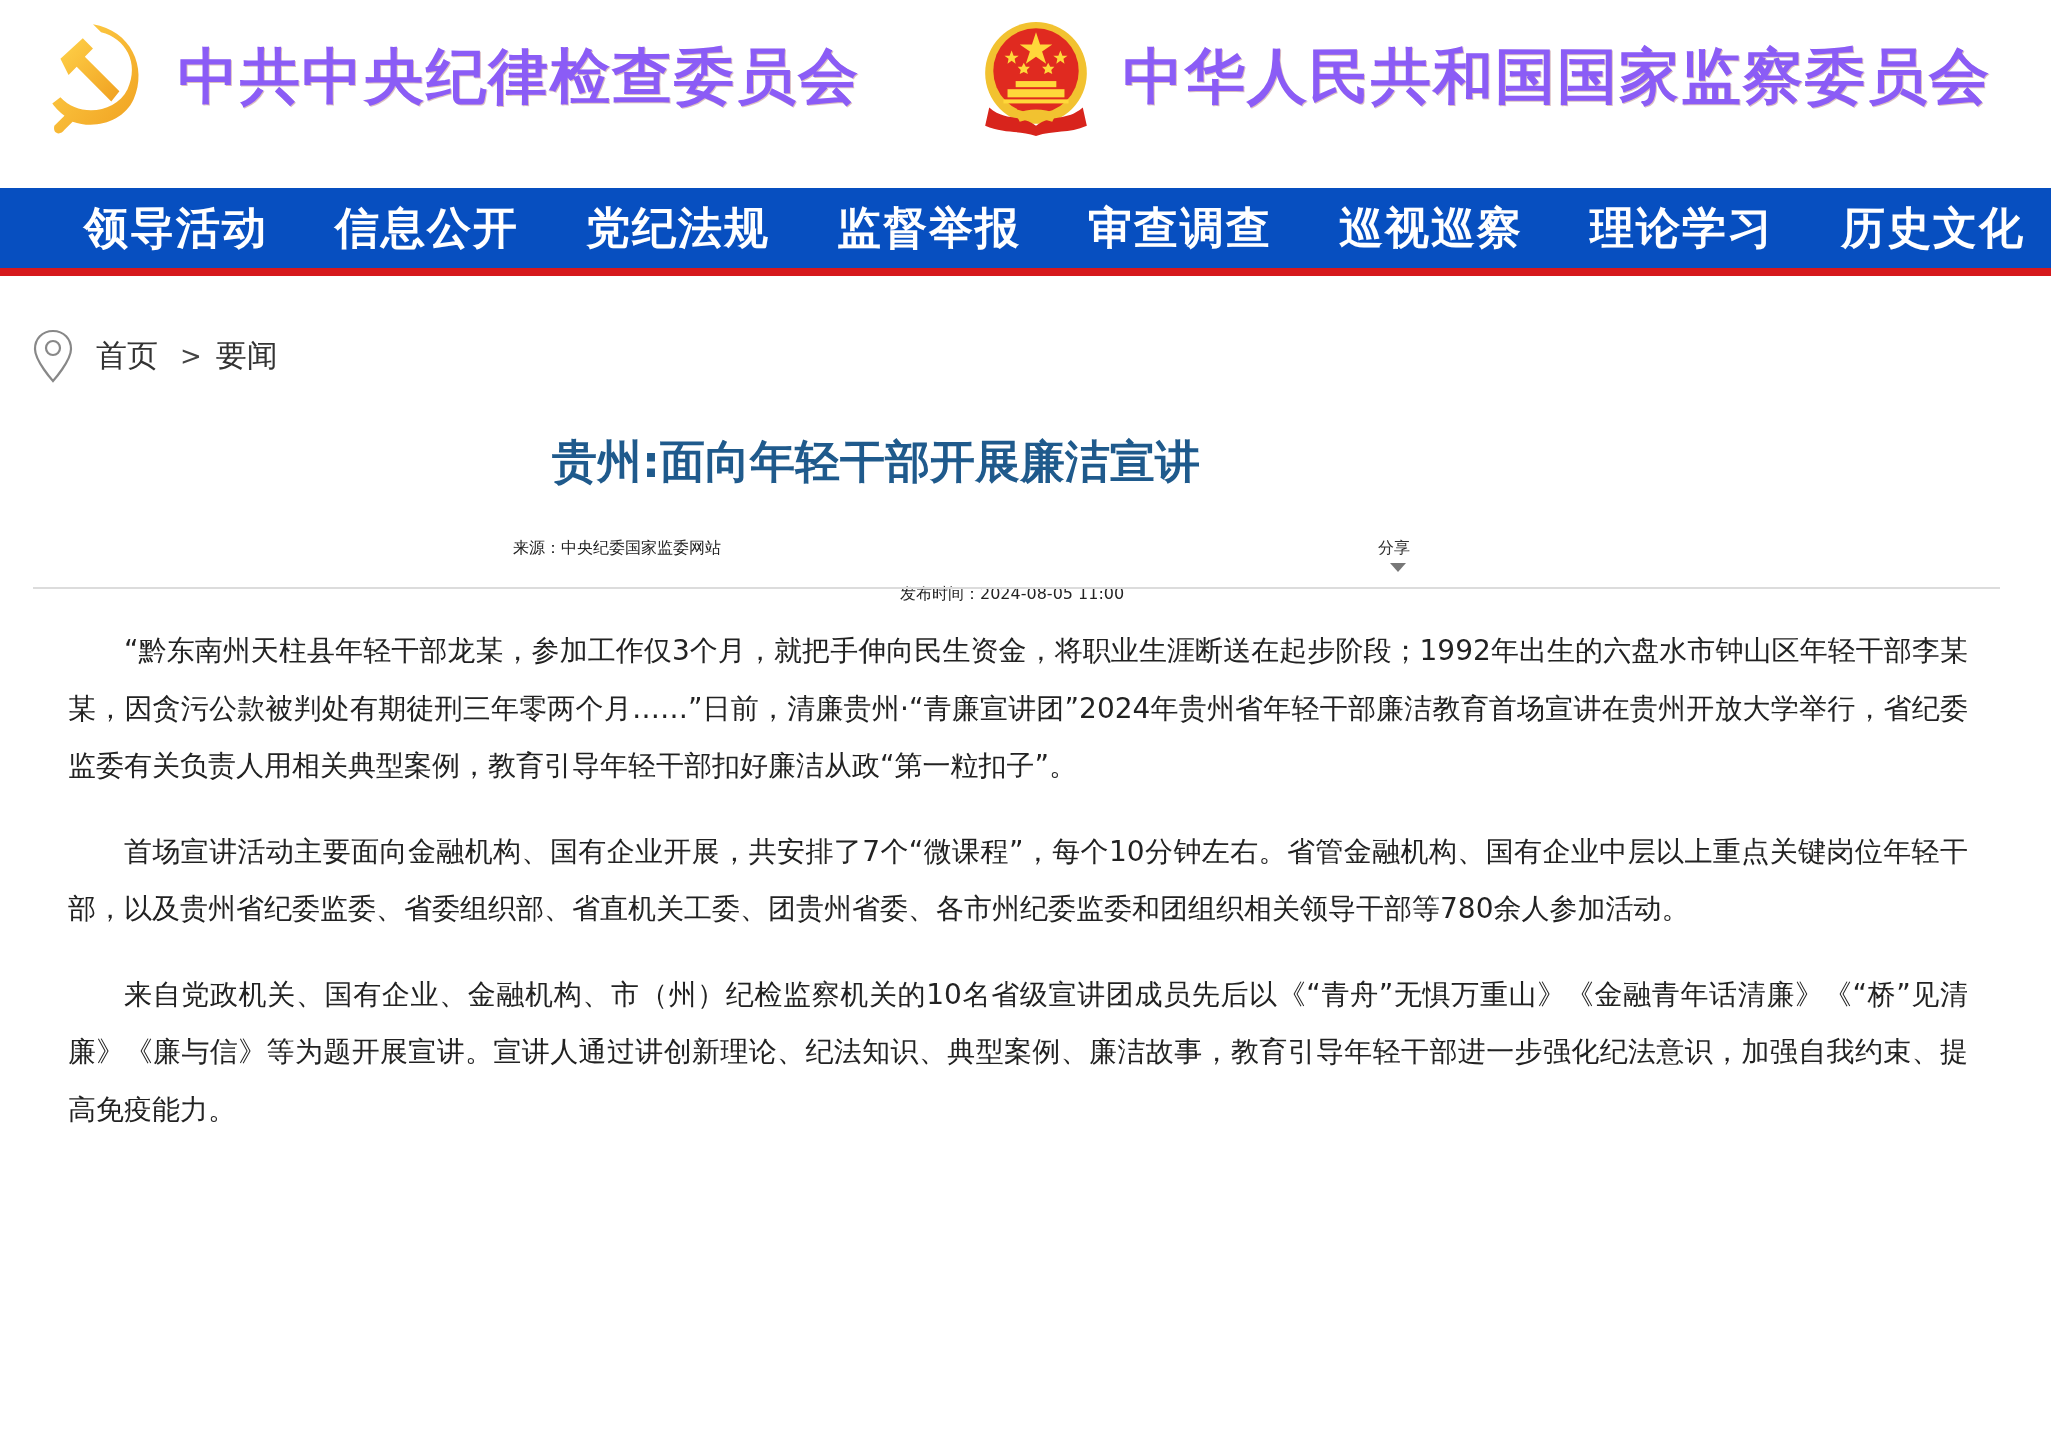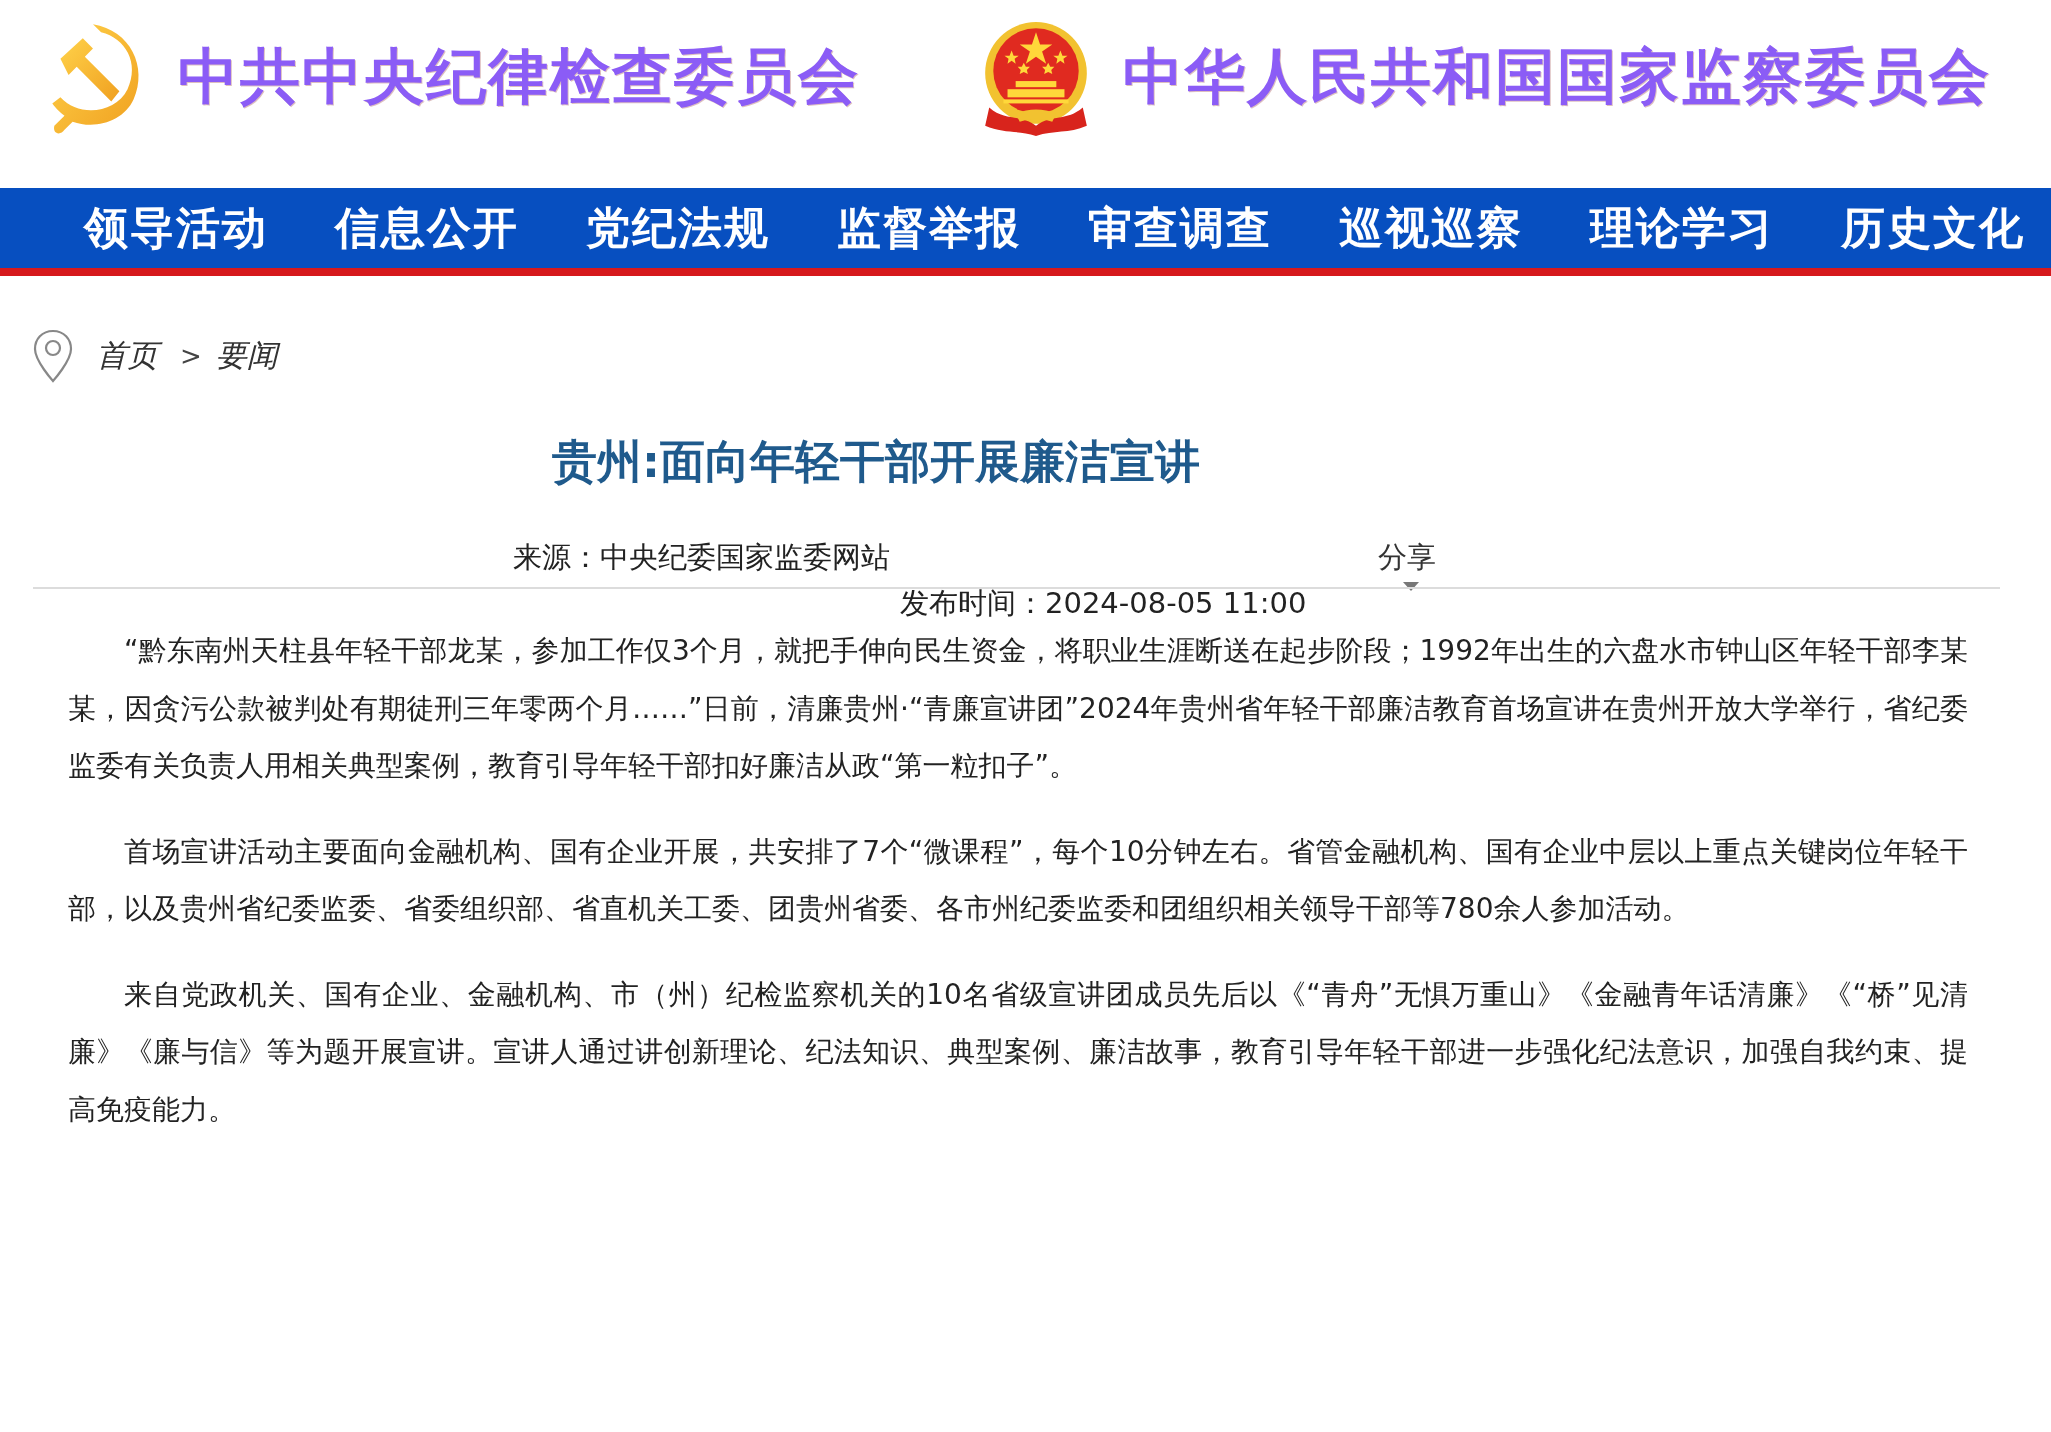--- a/index.html
+++ b/index.html
@@ -16,28 +16,28 @@
   .logo-right .org-name { margin-left: 26px; }
 
   
   .nav { position: absolute; left: 0; top: 188px; width: 2051px; height: 80px; background: #074fc0; display: flex; align-items: center; padding-left: 84px; }
   .nav-item { color: #fff; font-family: "DejaVu Serif", "Liberation Serif", serif; font-weight: bold; font-size: 44px; letter-spacing: 2px; margin-right: 67px; white-space: nowrap; cursor: pointer; }
   .nav-red { position: absolute; left: 0; top: 268px; width: 2051px; height: 8px; background: #d6191d; }
 
   
   .breadcrumb { position: absolute; left: 32px; top: 328px; height: 56px; display: flex; align-items: center; font-size: 31px; color: #333; }
   .pin { width: 42px; height: 54px; margin-right: 22px; }
-  .crumb { color: #333; text-decoration: none; cursor: pointer; font-style: italic; }
+  .crumb { color: #333; text-decoration: none; cursor: pointer; }
   .crumb-sep { margin: 0 14px 0 22px; font-size: 26px; color: #444; }
 
   
   .title { position: absolute; left: 0; top: 432px; width: 1752px; text-align: center; font-size: 45px; font-weight: bold; color: #1f5a8c; letter-spacing: 0px; }
 
   
-  .meta { position: absolute; top: 538px; left: 0; width: 2051px; height: 36px; font-size: 29px; color: #222; }
+  .meta { position: absolute; top: 538px; left: 0; width: 2051px; height: 36px; font-size: 16px; color: #222; }
   .meta-source { position: absolute; left: 513px; top: 0; white-space: nowrap; }
   .meta-time { position: absolute; left: 900px; top: 0; white-space: nowrap; margin-top: 46px; }
   .meta-share { position: absolute; left: 1378px; top: 0; white-space: nowrap; color: #333; cursor: pointer; display: flex; align-items: center; flex-direction: column; }
   .caret { display: inline-block; width: 0; height: 0; border-left: 8px solid transparent; border-right: 8px solid transparent; border-top: 9px solid #777; margin-left: 8px; margin-top: 4px; }
   .divider { position: absolute; left: 33px; top: 587px; width: 1967px; height: 2px; background: #dcdcdc; }
 
   
   .article { position: absolute; left: 68px; top: 622px; width: 1900px; font-size: 28px; line-height: 57.5px; color: #222; }
   .article p { text-indent: 56px; margin-bottom: 28px; text-align: justify; }
 </style>

